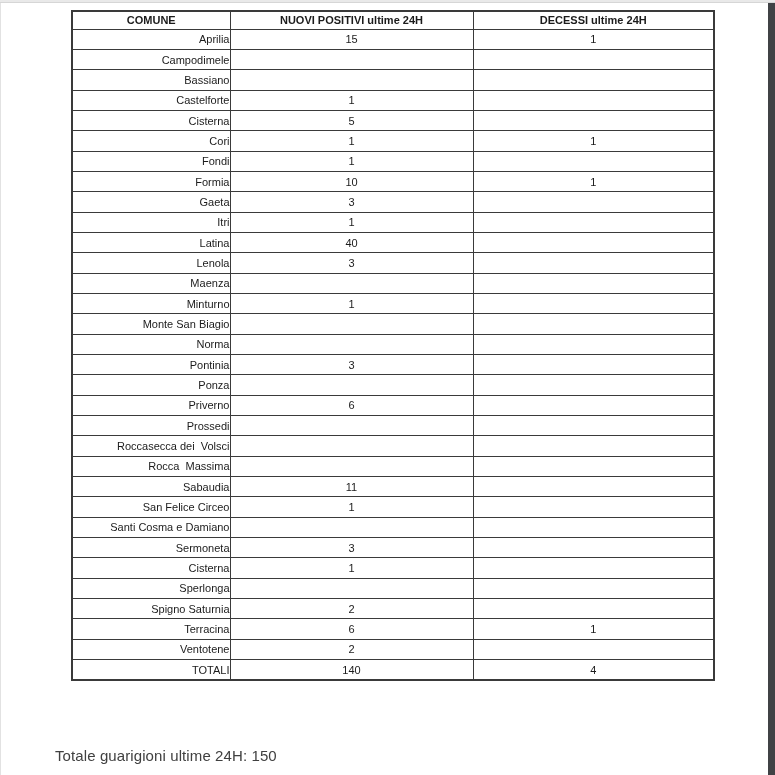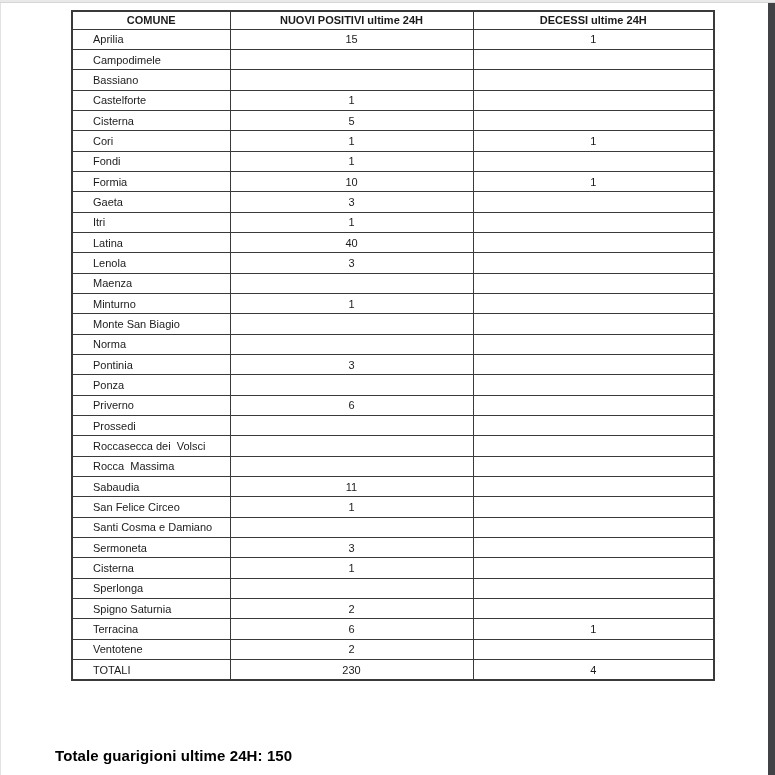--- a/index.html
+++ b/index.html
@@ -62,39 +62,39 @@
     box-sizing: border-box;
   }
   .data-table thead tr { height: 18px; }
   .data-table tbody tr { height: 20.35px; }
   .data-table th {
     font-weight: bold;
     text-align: center;
     vertical-align: middle;
   }
   td.cell-comune {
-    text-align: left;
+    text-align: right;
     padding-left: 20px;
     white-space: pre;
     vertical-align: middle;
   }
   td.cell-num {
     text-align: center;
     vertical-align: middle;
   }
   tr.totals-row td {
     font-weight: normal;
   }
   .footer-note {
     position: absolute;
     left: 55px;
     top: 747px;
     font-size: 15px;
-    font-weight: bold;
-    color: #000000;
+    font-weight: normal;
+    color: #404040;
     letter-spacing: 0.1px;
   }
 </style>
 </head>
 <body>
 
 <div class="page">
 
   <div class="top-band"></div>
   <div class="left-edge"></div>
@@ -268,21 +268,21 @@
           </tr>
           <tr>
             <td class="cell-comune">Ventotene</td>
             <td class="cell-num">2</td>
             <td class="cell-num"></td>
           </tr>
         </tbody>
       <tbody>
         <tr class="totals-row">
           <td class="cell-comune">TOTALI</td>
-          <td class="cell-num">230</td>
+          <td class="cell-num">140</td>
           <td class="cell-num">4</td>
         </tr>
       </tbody>
     </table>
   </div>
 
   <div class="footer-note">Totale guarigioni ultime 24H: 150</div>
 
 </div>
 

